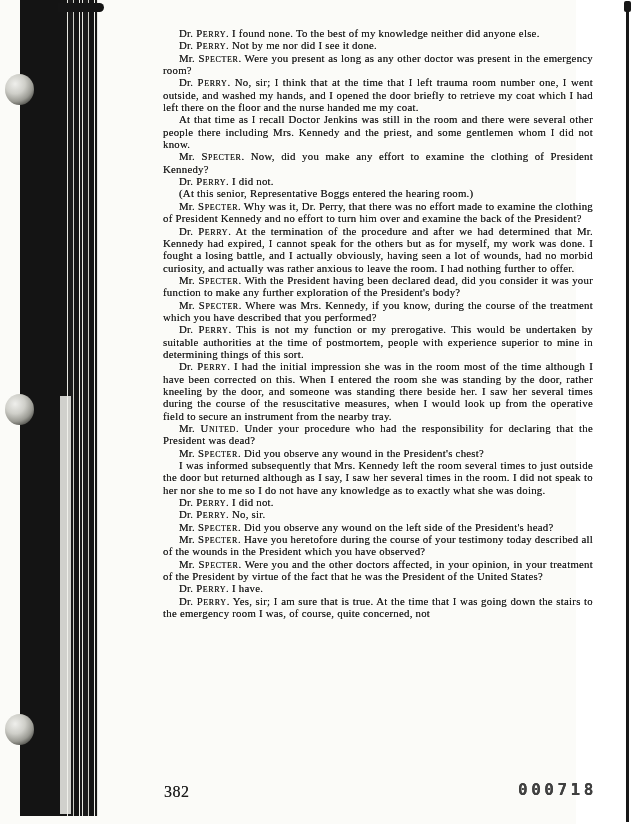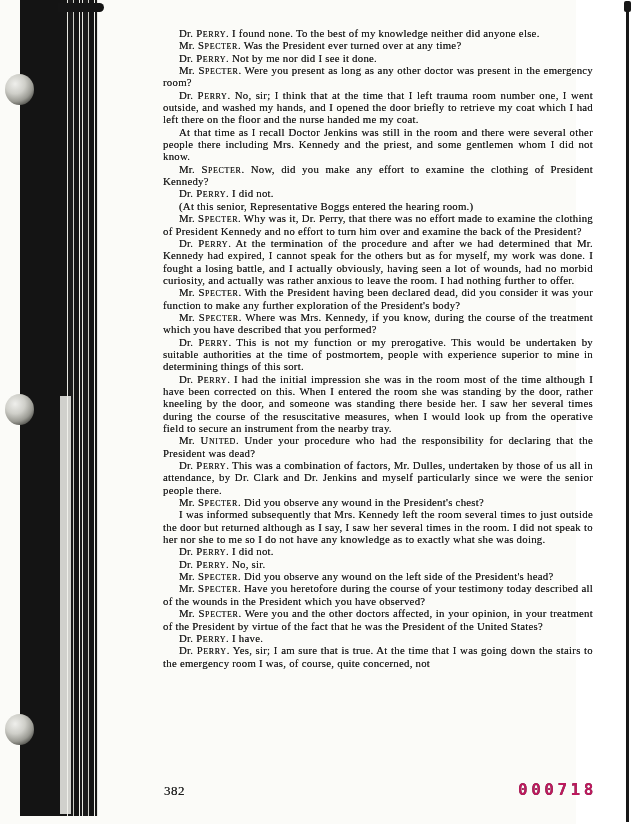--- a/index.html
+++ b/index.html
@@ -91,68 +91,66 @@
   .speaker { white-space: nowrap; }
   .speaker .caps {
     font-variant: small-caps;
     letter-spacing: 0.6px;
   }
 
   
   .page-number {
     position: absolute;
     left: 164px; top: 783px;
-    font-size: 13px;
+    font-size: 16px;
     letter-spacing: 0.5px;
     text-shadow: 0 0 0.5px rgba(20,20,20,.7);
   }
   .stamp {
     position: absolute;
     left: 518px; top: 780px;
     font-family: "DejaVu Sans Mono", monospace;
     font-weight: bold;
     font-size: 16px;
     letter-spacing: 3.5px;
-    color: #be185d;
+    color: #404040;
     text-shadow: 0 0 0.6px rgba(20,20,20,.8);
   }
 </style>
 </head>
 <body>
 
 <div class="scan">
 
   <div class="binding">
     <div class="binding-gap"></div>
   </div>
   <div class="binding-cap"></div>
   <div class="ring ring-1"></div>
   <div class="ring ring-2"></div>
   <div class="ring ring-3"></div>
 
   <div class="right-line"></div>
 
   <div class="text-block" id="paragraphs">
       <p class="para"><span class="speaker">Dr. <span class="caps">Perry</span>.</span> I found none.  To the best of my knowledge neither did anyone else.</p>
-      <p class="para"><span class="speaker">Mr. <span class="caps">Specter</span>.</span> Was the President ever turned over at any time?</p>
       <p class="para"><span class="speaker">Dr. <span class="caps">Perry</span>.</span> Not by me nor did I see it done.</p>
       <p class="para"><span class="speaker">Mr. <span class="caps">Specter</span>.</span> Were you present as long as any other doctor was present in the emergency room?</p>
       <p class="para"><span class="speaker">Dr. <span class="caps">Perry</span>.</span> No, sir; I think that at the time that I left trauma room number one, I went outside, and washed my hands, and I opened the door briefly to retrieve my coat which I had left there on the floor and the nurse handed me my coat.</p>
       <p class="para">At that time as I recall Doctor Jenkins was still in the room and there were several other people there including Mrs. Kennedy and the priest, and some gentlemen whom I did not know.</p>
       <p class="para"><span class="speaker">Mr. <span class="caps">Specter</span>.</span> Now, did you make any effort to examine the clothing of President Kennedy?</p>
       <p class="para"><span class="speaker">Dr. <span class="caps">Perry</span>.</span> I did not.</p>
       <p class="para">(At this senior, Representative Boggs entered the hearing room.)</p>
       <p class="para"><span class="speaker">Mr. <span class="caps">Specter</span>.</span> Why was it, Dr. Perry, that there was no effort made to examine the clothing of President Kennedy and no effort to turn him over and examine the back of the President?</p>
       <p class="para"><span class="speaker">Dr. <span class="caps">Perry</span>.</span> At the termination of the procedure and after we had determined that Mr. Kennedy had expired, I cannot speak for the others but as for myself, my work was done.  I fought a losing battle, and I actually obviously, having seen a lot of wounds, had no morbid curiosity, and actually was rather anxious to leave the room.  I had nothing further to offer.</p>
       <p class="para"><span class="speaker">Mr. <span class="caps">Specter</span>.</span> With the President having been declared dead, did you consider it was your function to make any further exploration of the President's body?</p>
       <p class="para"><span class="speaker">Mr. <span class="caps">Specter</span>.</span> Where was Mrs. Kennedy, if you know, during the course of the treatment which you have described that you performed?</p>
       <p class="para"><span class="speaker">Dr. <span class="caps">Perry</span>.</span> This is not my function or my prerogative.  This would be undertaken by suitable authorities at the time of postmortem, people with experience superior to mine in determining things of this sort.</p>
       <p class="para"><span class="speaker">Dr. <span class="caps">Perry</span>.</span> I had the initial impression she was in the room most of the time although I have been corrected on this.  When I entered the room she was standing by the door, rather kneeling by the door, and someone was standing there beside her.  I saw her several times during the course of the resuscitative measures, when I would look up from the operative field to secure an instrument from the nearby tray.</p>
       <p class="para"><span class="speaker">Mr. <span class="caps">United</span>.</span> Under your procedure who had the responsibility for declaring that the President was dead?</p>
-      <p class="para"><span class="speaker">Dr. <span class="caps">Perry</span>.</span> This was a combination of factors, Mr. Dulles, undertaken by those of us all in attendance, by Dr. Clark and Dr. Jenkins and myself particularly since we were the senior people there.</p>
       <p class="para"><span class="speaker">Mr. <span class="caps">Specter</span>.</span> Did you observe any wound in the President's chest?</p>
       <p class="para">I was informed subsequently that Mrs. Kennedy left the room several times to just outside the door but returned although as I say, I saw her several times in the room.  I did not speak to her nor she to me so I do not have any knowledge as to exactly what she was doing.</p>
       <p class="para"><span class="speaker">Dr. <span class="caps">Perry</span>.</span> I did not.</p>
       <p class="para"><span class="speaker">Dr. <span class="caps">Perry</span>.</span> No, sir.</p>
       <p class="para"><span class="speaker">Mr. <span class="caps">Specter</span>.</span> Did you observe any wound on the left side of the President's head?</p>
       <p class="para"><span class="speaker">Mr. <span class="caps">Specter</span>.</span> Have you heretofore during the course of your testimony today described all of the wounds in the President which you have observed?</p>
       <p class="para"><span class="speaker">Mr. <span class="caps">Specter</span>.</span> Were you and the other doctors affected, in your opinion, in your treatment of the President by virtue of the fact that he was the President of the United States?</p>
       <p class="para"><span class="speaker">Dr. <span class="caps">Perry</span>.</span> I have.</p>
       <p class="para"><span class="speaker">Dr. <span class="caps">Perry</span>.</span> Yes, sir; I am sure that is true.  At the time that I was going down the stairs to the emergency room I was, of course, quite concerned, not</p>
     </div>

